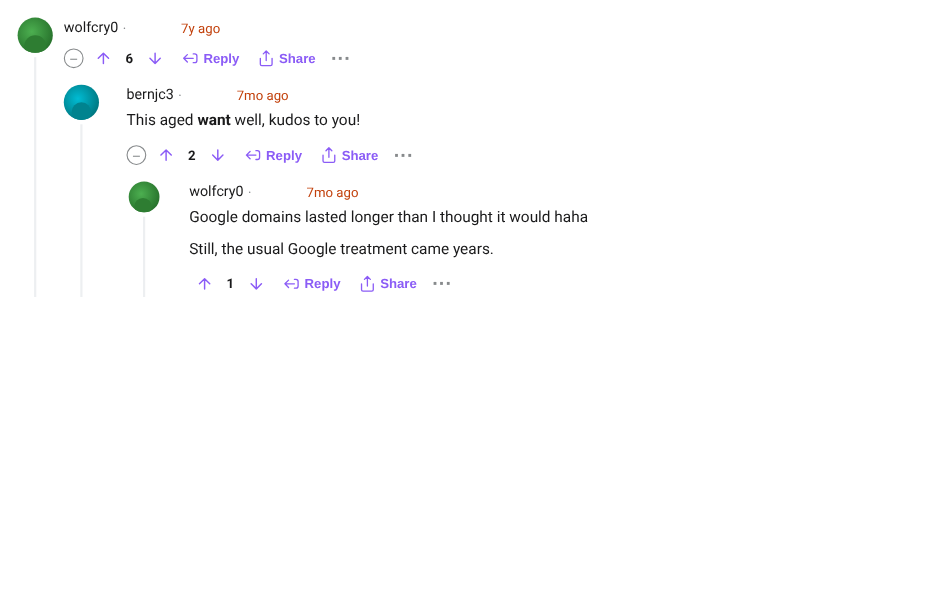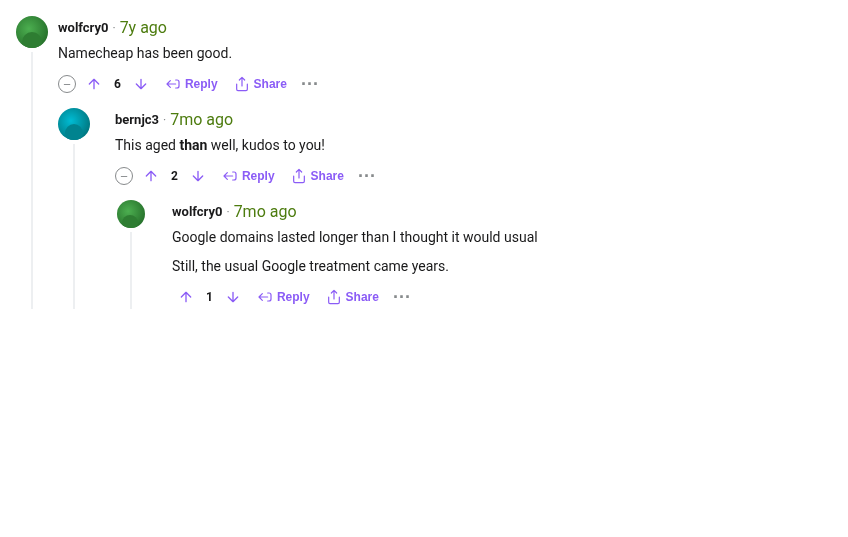--- a/index.html
+++ b/index.html
@@ -111,33 +111,34 @@
     }
 
     .comment-header {
       display: flex;
       align-items: center;
       gap: 4px;
       margin-bottom: 6px;
     }
 
     .comment-author {
-      font-weight: 700;
+      font-weight: 400;
       font-size: 13px;
       color: #1a1a1b;
     }
 
     .comment-dot {
       color: #878a8c;
       font-size: 12px;
     }
 
     .comment-time {
-      color: #4d7c0f;
-      font-size: 16px;
+      color: #c2410c;
+      font-size: 12px;
+      margin-left: 46px;
     }
 
     .comment-text {
       font-size: 14px;
       line-height: 1.5;
       color: #1a1a1b;
       margin-bottom: 8px;
     }
 
     .comment-text p + p {
@@ -230,21 +231,20 @@
       <div class="avatar avatar-wolfcry0"></div>
       <div class="thread-line"></div>
     </div>
     <div class="comment-body">
       <div class="comment-header">
         <span class="comment-author">wolfcry0</span>
         <span class="comment-dot">·</span>
         <span class="comment-time">7y ago</span>
       </div>
       <div class="comment-text">
-        <p>Namecheap has been good.</p>
       </div>
       <div class="comment-actions">
         <button class="collapse-btn">−</button>
         <button class="action-btn">
           <svg class="icon-svg" viewBox="0 0 24 24">
             <path d="M12 19V5M5 12l7-7 7 7" stroke-width="2"></path>
           </svg>
         </button>
         <span class="vote-count">6</span>
         <button class="action-btn">
@@ -273,21 +273,21 @@
             <div class="avatar avatar-bernjc3" style="width:32px;height:32px;border-radius:50%;"></div>
             <div class="thread-line"></div>
           </div>
           <div class="comment-body">
             <div class="comment-header">
               <span class="comment-author">bernjc3</span>
               <span class="comment-dot">·</span>
               <span class="comment-time">7mo ago</span>
             </div>
             <div class="comment-text">
-              <p>This aged <strong>than</strong> well, kudos to you!</p>
+              <p>This aged <strong>want</strong> well, kudos to you!</p>
             </div>
             <div class="comment-actions">
               <button class="collapse-btn">−</button>
               <button class="action-btn">
                 <svg class="icon-svg" viewBox="0 0 24 24">
                   <path d="M12 19V5M5 12l7-7 7 7" stroke-width="2"></path>
                 </svg>
               </button>
               <span class="vote-count">2</span>
               <button class="action-btn">
@@ -316,21 +316,21 @@
                   <div class="avatar avatar-wolfcry0-small" style="width:28px;height:28px;border-radius:50%;"></div>
                   <div class="thread-line"></div>
                 </div>
                 <div class="comment-body">
                   <div class="comment-header">
                     <span class="comment-author">wolfcry0</span>
                     <span class="comment-dot">·</span>
                     <span class="comment-time">7mo ago</span>
                   </div>
                   <div class="comment-text">
-                    <p>Google domains lasted longer than I thought it would usual</p>
+                    <p>Google domains lasted longer than I thought it would haha</p>
                     <p style="margin-top:8px;">Still, the usual Google treatment came years.</p>
                   </div>
                   <div class="comment-actions">
                     <button class="action-btn">
                       <svg class="icon-svg" viewBox="0 0 24 24">
                         <path d="M12 19V5M5 12l7-7 7 7" stroke-width="2"></path>
                       </svg>
                     </button>
                     <span class="vote-count">1</span>
                     <button class="action-btn">

